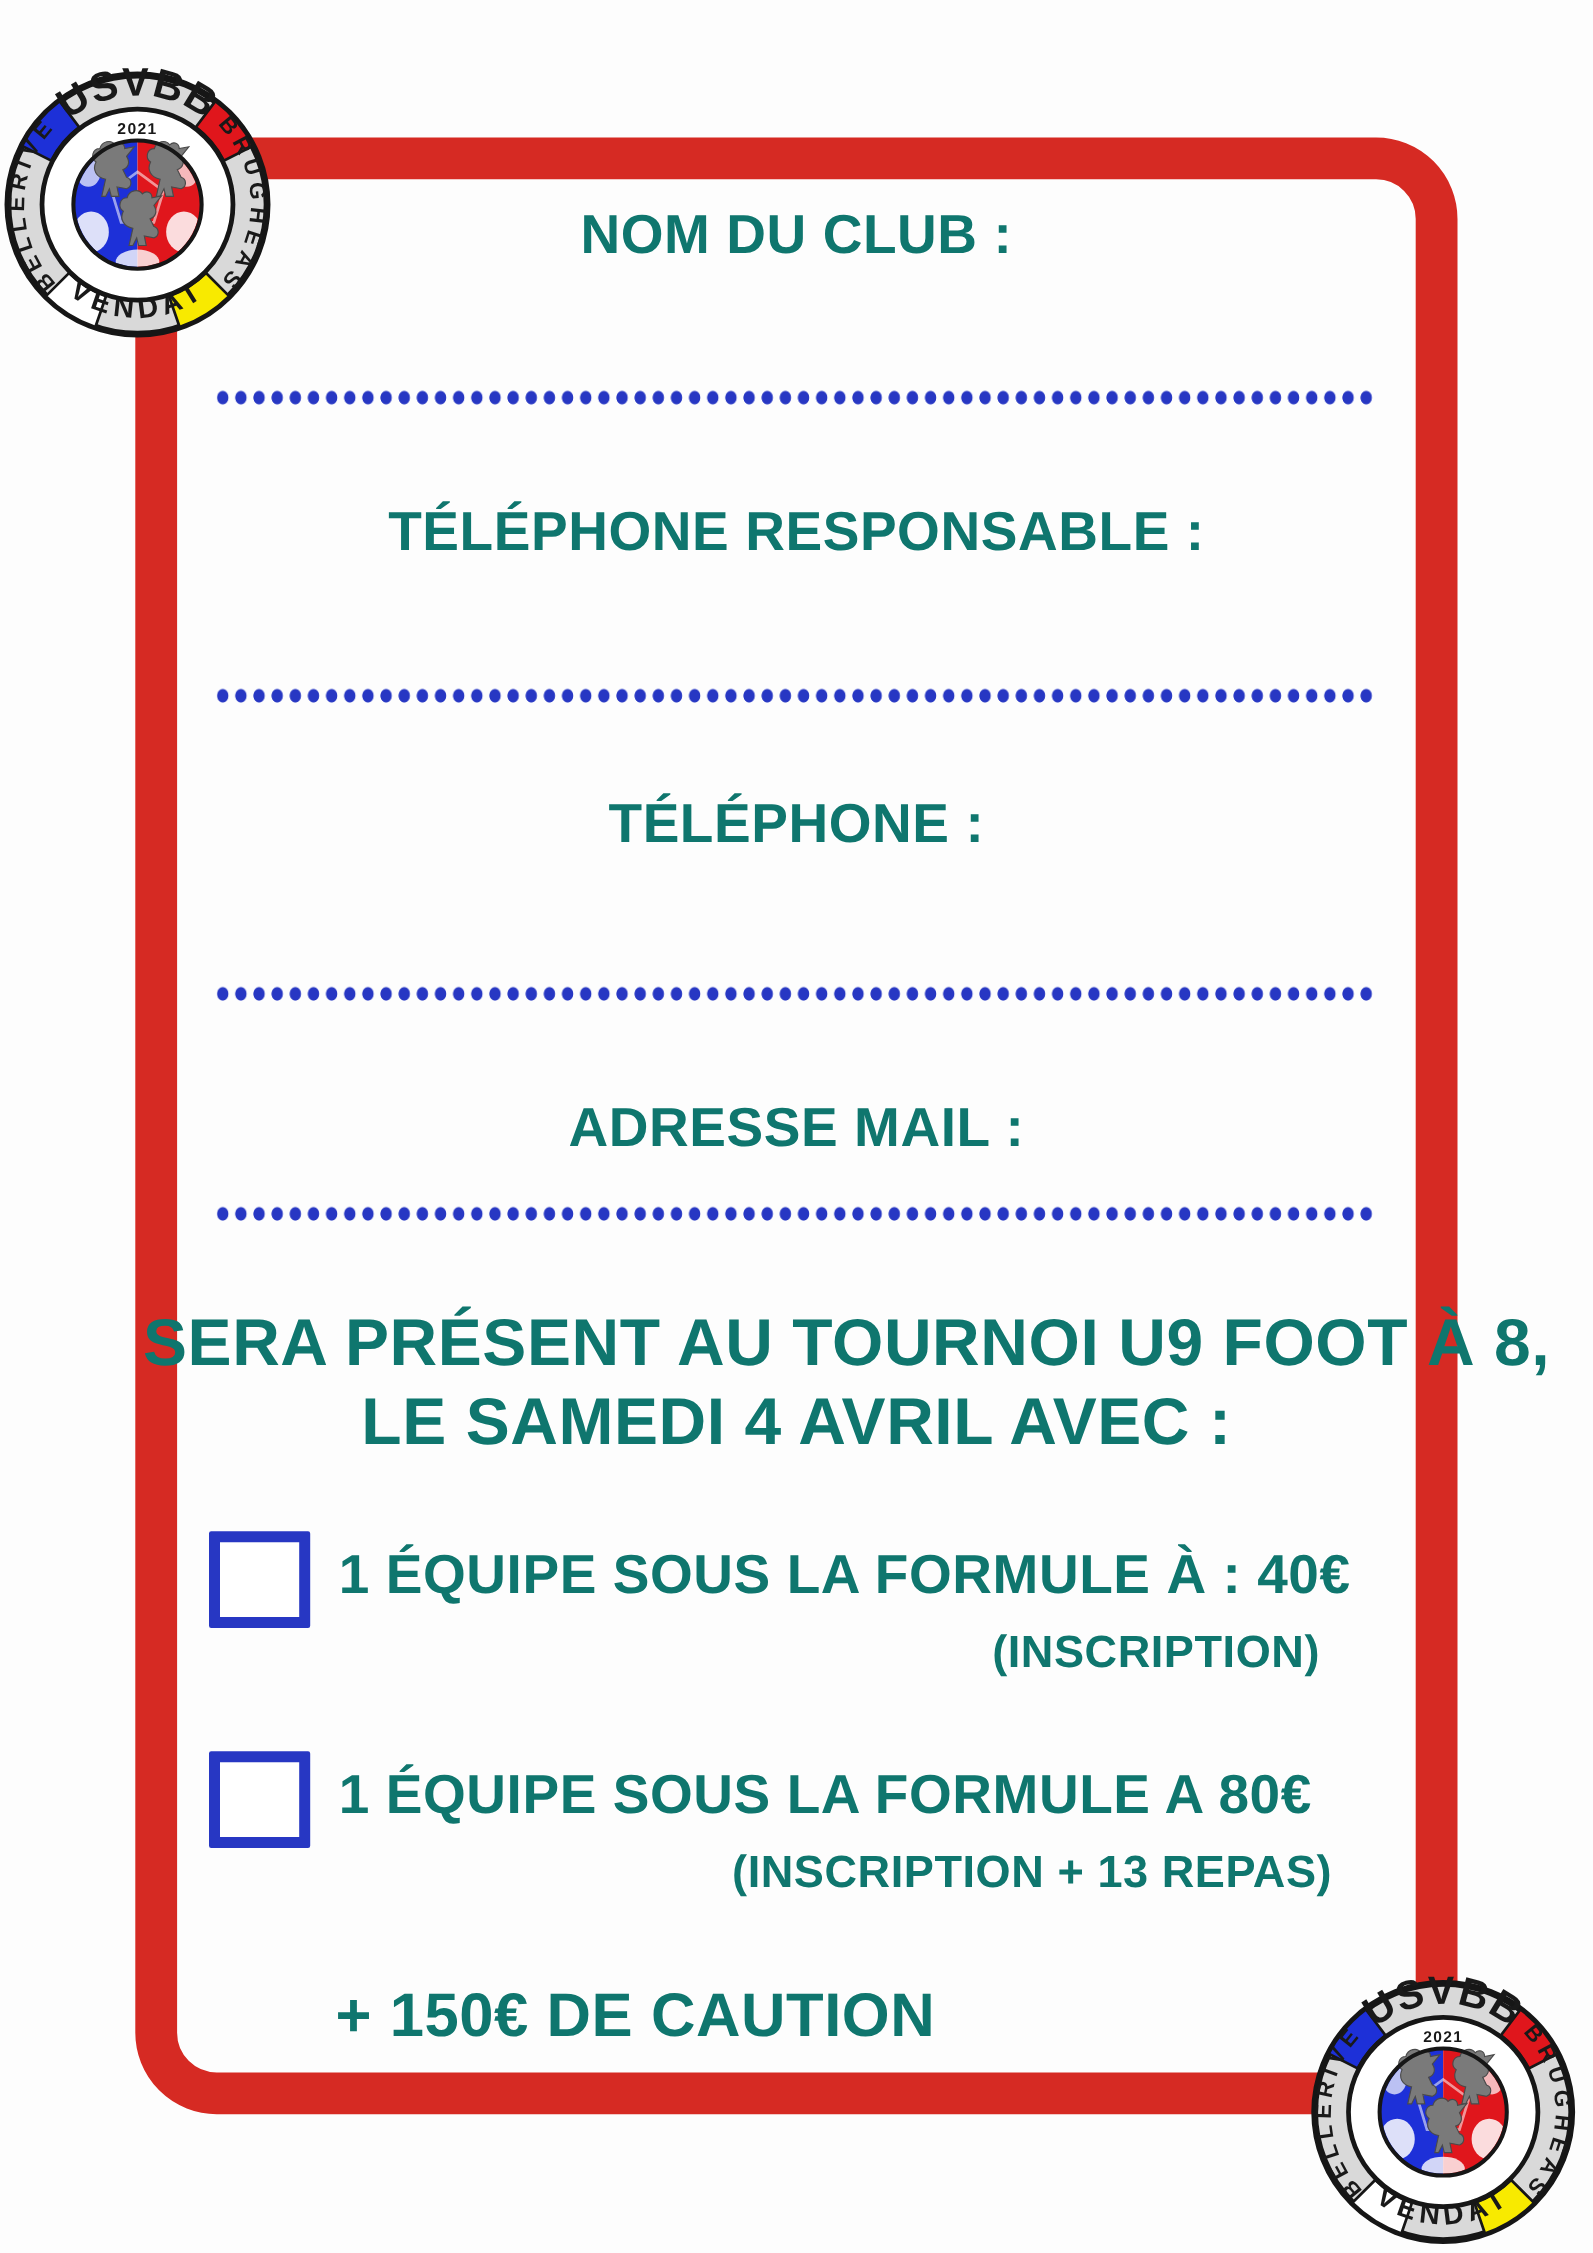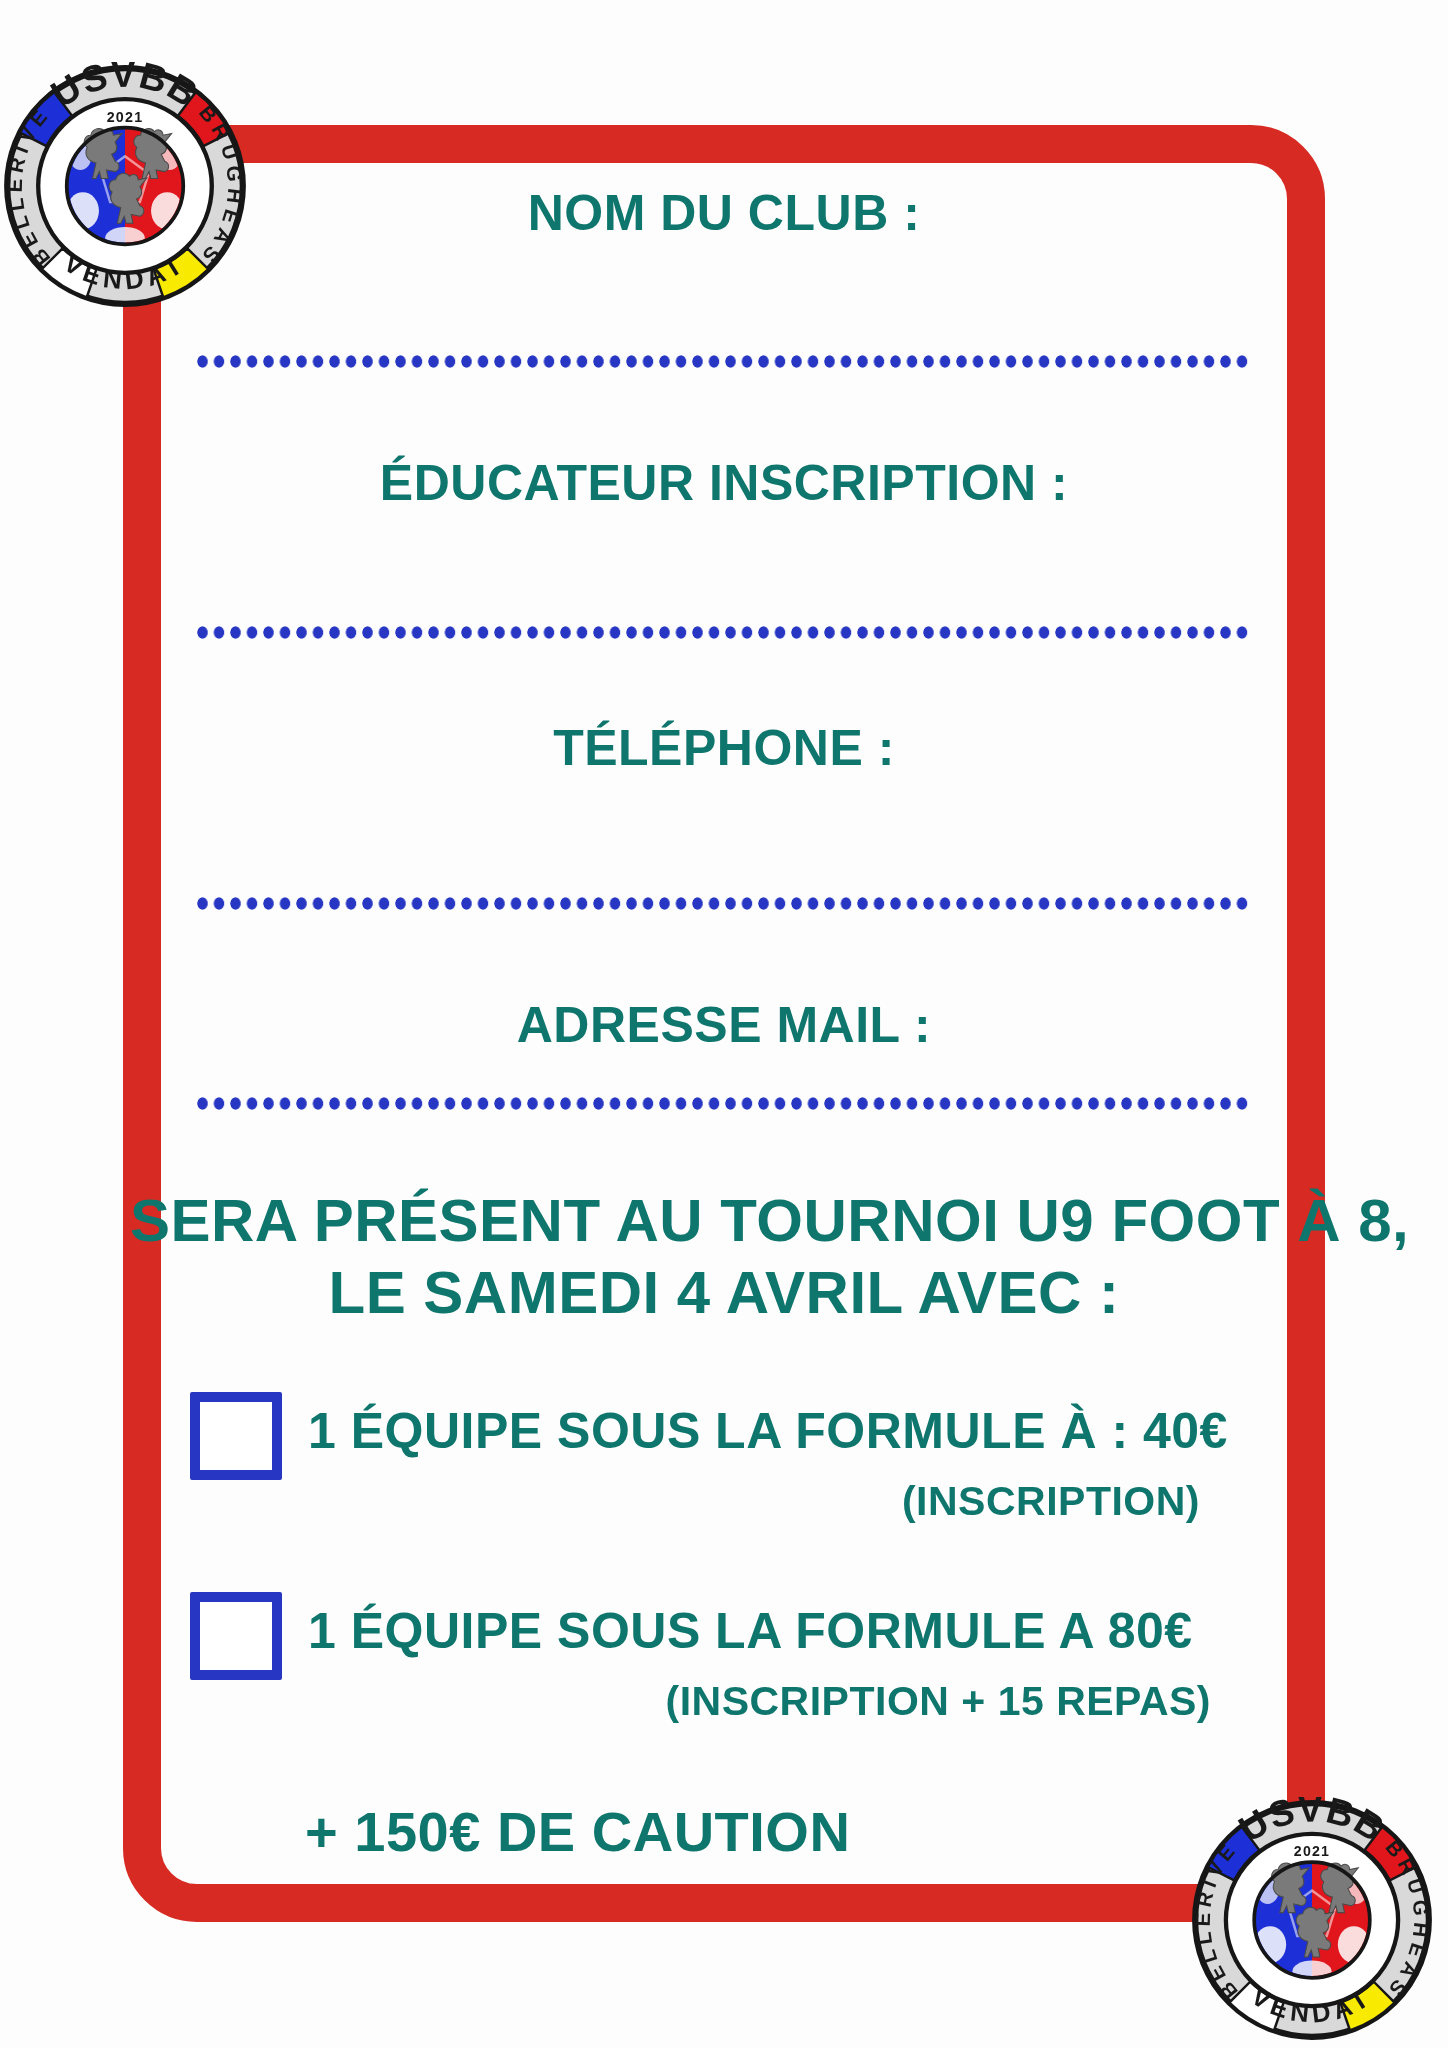--- a/index.html
+++ b/index.html
@@ -96,39 +96,39 @@
   }
 </style>
 </head>
 <body>
 
 <div class="frame"></div>
 
 <div class="field-label blue-text" style="top:185px;">NOM DU CLUB :</div>
 <div class="write-line" style="top:355px;"></div>
 
-<div class="field-label blue-text" style="top:455px;">ÉDUCATEUR INSCRIPTION :</div>
+<div class="field-label blue-text" style="top:455px;">TÉLÉPHONE RESPONSABLE :</div>
 <div class="write-line" style="top:626px;"></div>
 
 <div class="field-label blue-text" style="top:720px;">TÉLÉPHONE :</div>
 <div class="write-line" style="top:897px;"></div>
 
 <div class="field-label blue-text" style="top:997px;">ADRESSE MAIL :</div>
 <div class="write-line" style="top:1097px;"></div>
 
 <div class="statement blue-text" style="top:1192px;">SERA PRÉSENT AU TOURNOI U9 FOOT À 8,</div>
 <div class="statement blue-text" style="top:1264px;">LE SAMEDI 4 AVRIL AVEC :</div>
 
 <div class="checkbox" style="top:1392px;"></div>
 <div class="option-line1 blue-text" style="top:1402px;">1 ÉQUIPE SOUS LA FORMULE À : 40€</div>
 <div class="option-line2 blue-text" style="top:1472px; left:200px;">(INSCRIPTION)</div>
 
 <div class="checkbox" style="top:1592px;"></div>
 <div class="option-line1 blue-text" style="top:1602px;">1 ÉQUIPE SOUS LA FORMULE A 80€</div>
-<div class="option-line2 blue-text" style="top:1672px; left:211px;">(INSCRIPTION + 15 REPAS)</div>
+<div class="option-line2 blue-text" style="top:1672px; left:211px;">(INSCRIPTION + 13 REPAS)</div>
 
 <div class="caution blue-text" style="top:1802px;">+ 150€ DE CAUTION</div>
 
 <div class="badge" style="left:1px; top:62px; width:248px; height:248px;">
   <svg width="248" height="248" viewBox="0 0 200 200">
     <defs>
       <path id="wedge-a" d="M84,30.8 L78.6,7.5 A95,95 0 0 1 121.4,7.5 L116,30.8 A71,71 0 0 0 84,30.8 Z"></path>
       <path id="arc-top-a" d="M50.7,37 A80,80 0 0 1 149.3,37" fill="none"></path>
       <path id="arc-left-a" d="M48.9,165.4 A83,83 0 0 1 48.9,34.6" fill="none"></path>
       <path id="arc-right-a" d="M151.1,34.6 A83,83 0 0 1 151.1,165.4" fill="none"></path>

